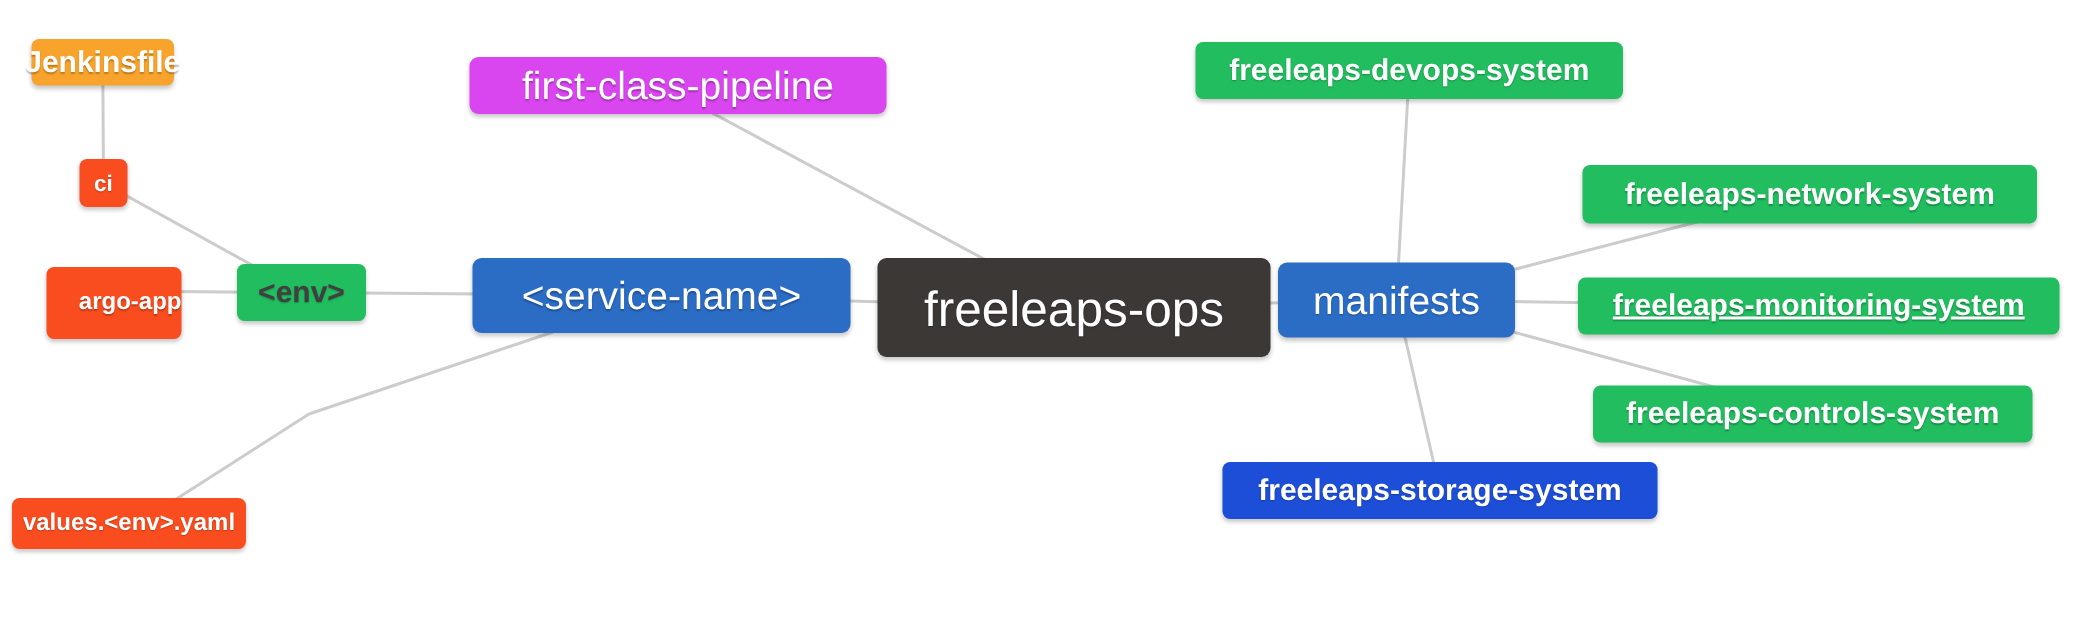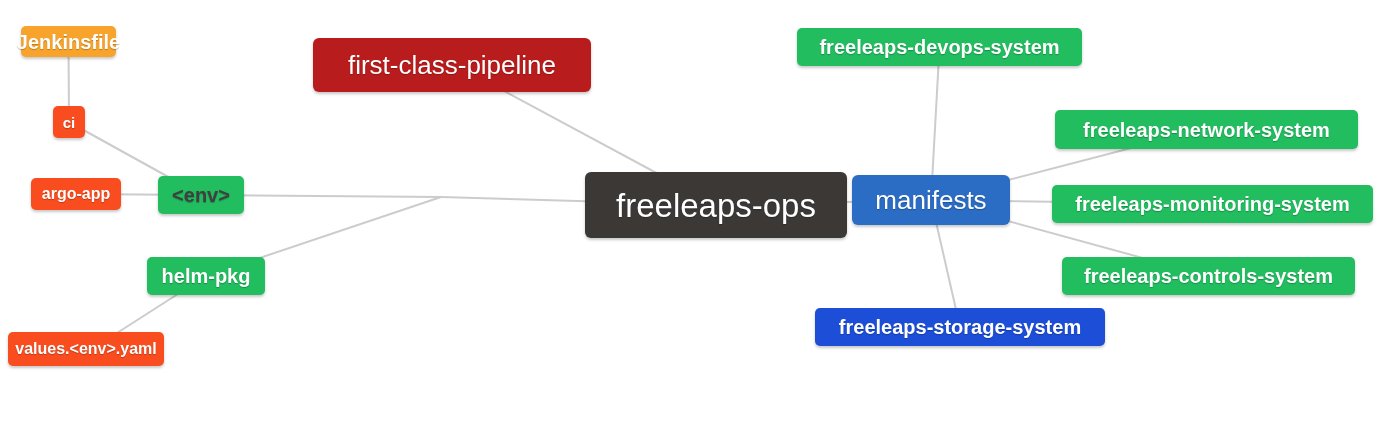--- a/index.html
+++ b/index.html
@@ -62,48 +62,48 @@
       <line x1="931" y1="200" x2="1208.5" y2="276" stroke="#cccccc" stroke-width="2"></line>
       <line x1="931" y1="200" x2="960" y2="327" stroke="#cccccc" stroke-width="2"></line>
     </svg>
 
 <div class="node small" style="left: 21px; top: 26px; width: 95px; height: 31px; font-size: 20px; background: rgb(248, 164, 44); color: rgb(255, 255, 255);">
       <span>Jenkinsfile</span>
     </div>
     <div class="node small" style="left: 53px; top: 106px; width: 32px; height: 32px; font-size: 15px; background: rgb(250, 77, 31); color: rgb(255, 255, 255);">
       <span>ci</span>
     </div>
-    <div class="node small" style="left: 31px; top: 178px; width: 90px; height: 32px; font-size: 16px; background: rgb(250, 77, 31); color: rgb(255, 255, 255);">
+    <div class="node small" style="left: 31px; top: 178px; width: 90px; height: 48px; font-size: 16px; background: rgb(250, 77, 31); color: rgb(255, 255, 255); justify-content: flex-end;">
       <span>argo-app</span>
     </div>
     <div class="node small" style="left: 158px; top: 176px; width: 86px; height: 38px; font-size: 20px; background: rgb(33, 189, 95); color: #404040;">
       <span>&lt;env&gt;</span>
     </div>
-    <div class="node small" style="left: 147px; top: 257px; width: 118px; height: 38px; font-size: 20px; background: rgb(33, 189, 95); color: rgb(255, 255, 255);">
-      <span>helm-pkg</span>
-    </div>
     <div class="node small" style="left: 8px; top: 332px; width: 156px; height: 34px; font-size: 16px; background: rgb(250, 77, 31); color: rgb(255, 255, 255);">
       <span>values.&lt;env&gt;.yaml</span>
     </div>
-    <div class="node big" style="left: 313px; top: 38px; width: 278px; height: 54px; font-size: 26px; background: #b91c1c; color: rgb(255, 255, 255);">
+    <div class="node big" style="left: 313px; top: 38px; width: 278px; height: 38px; font-size: 26px; background: #d946ef; color: rgb(255, 255, 255);">
       <span>first-class-pipeline</span>
+    </div>
+    <div class="node big" style="left: 315px; top: 172px; width: 252px; height: 50px; font-size: 26px; background: rgb(43, 108, 196); color: rgb(255, 255, 255);">
+      <span>&lt;service-name&gt;</span>
     </div>
     <div class="node big" style="left: 585px; top: 172px; width: 262px; height: 66px; font-size: 33px; background: rgb(59, 56, 54); color: rgb(255, 255, 255);">
       <span>freeleaps-ops</span>
     </div>
     <div class="node big" style="left: 852px; top: 175px; width: 158px; height: 50px; font-size: 26px; background: rgb(43, 108, 196); color: rgb(255, 255, 255); text-align: right;">
       <span>manifests</span>
     </div>
     <div class="node small" style="left: 797px; top: 28px; width: 285px; height: 38px; font-size: 20px; background: rgb(33, 189, 95); color: rgb(255, 255, 255);">
       <span>freeleaps-devops-system</span>
     </div>
     <div class="node small" style="left: 1055px; top: 110px; width: 303px; height: 39px; font-size: 20px; background: rgb(33, 189, 95); color: rgb(255, 255, 255);">
       <span>freeleaps-network-system</span>
     </div>
-    <div class="node small" style="left: 1052px; top: 185px; width: 321px; height: 38px; font-size: 20px; background: rgb(33, 189, 95); color: rgb(255, 255, 255);">
+    <div class="node small" style="left: 1052px; top: 185px; width: 321px; height: 38px; font-size: 20px; background: rgb(33, 189, 95); color: rgb(255, 255, 255); text-decoration: underline;">
       <span>freeleaps-monitoring-system</span>
     </div>
     <div class="node small" style="left: 1062px; top: 257px; width: 293px; height: 38px; font-size: 20px; background: rgb(33, 189, 95); color: rgb(255, 255, 255);">
       <span>freeleaps-controls-system</span>
     </div>
     <div class="node small" style="left: 815px; top: 308px; width: 290px; height: 38px; font-size: 20px; background: #1d4ed8; color: rgb(255, 255, 255);">
       <span>freeleaps-storage-system</span>
     </div>
   </div>
 

